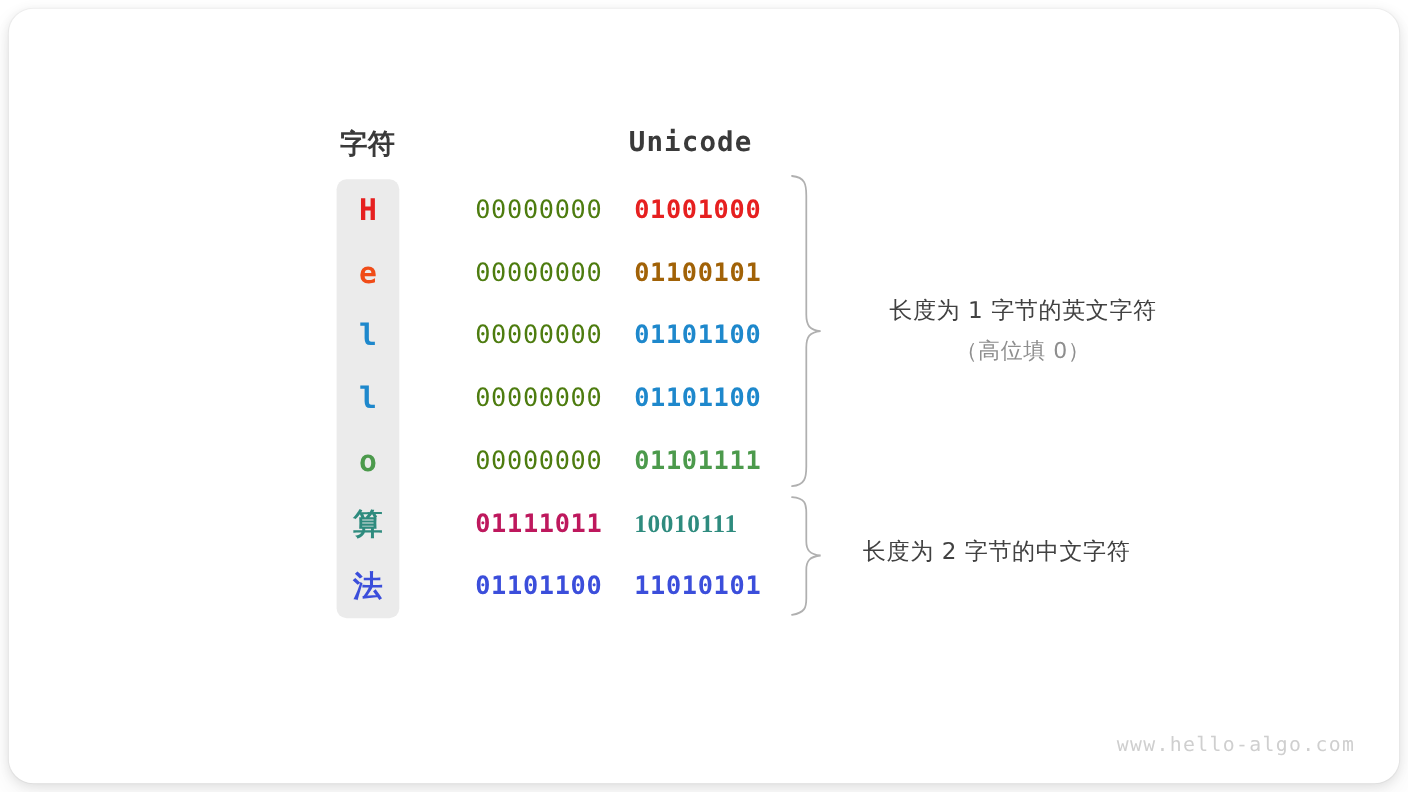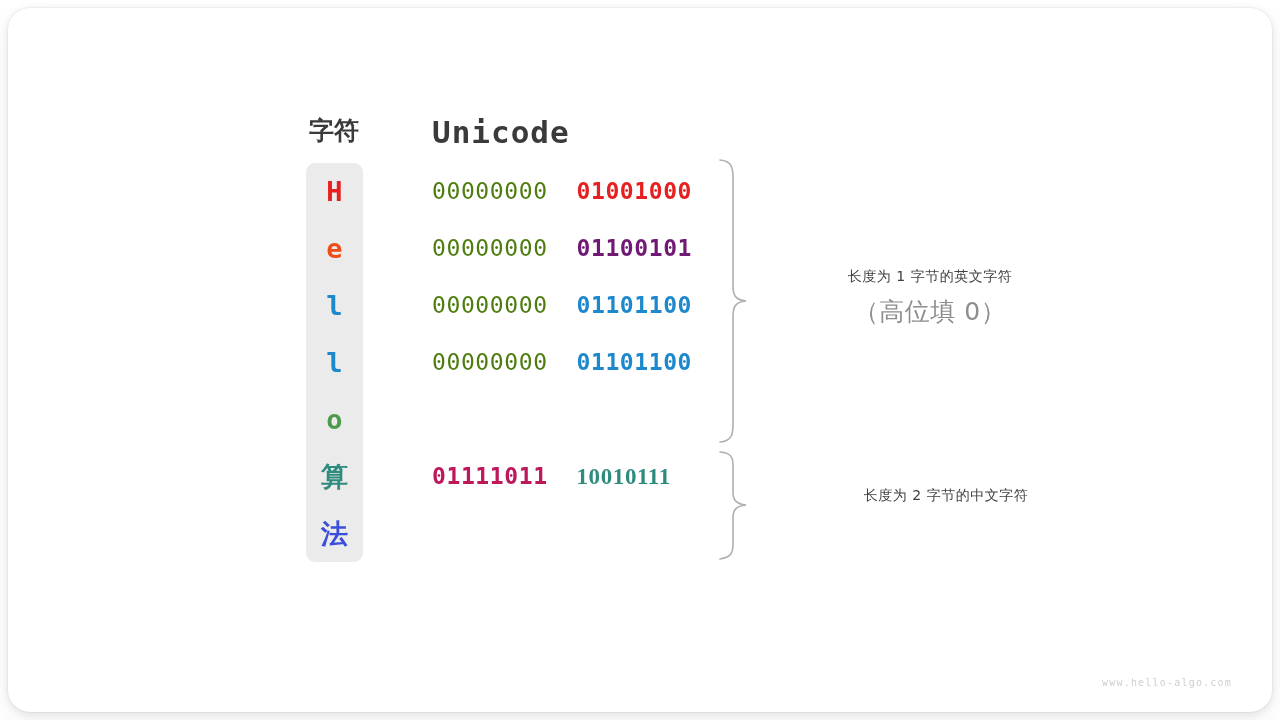--- a/index.html
+++ b/index.html
@@ -47,22 +47,22 @@
     top: 114px;
     width: 56px;
     text-align: center;
     font-size: 25px;
     font-family: Liberation Sans, sans-serif;
   }
   #header-unicode {
     left: 432px;
     top: 114px;
     width: 252px;
-    text-align: left;
-    font-size: 31px;
+    text-align: right;
+    font-size: 25px;
     letter-spacing: 1px;
     font-family: "DejaVu Sans Mono", "Liberation Mono", monospace;
   }
 
   
   #char-panel {
     position: absolute;
     left: 306px;
     top: 163px;
     width: 57px;
@@ -117,42 +117,42 @@
   }
 
   
   .annotation {
     position: absolute;
     text-align: center;
     white-space: nowrap;
   }
   .annotation .line1 {
     display: block;
-    font-size: 14px;
+    font-size: 21px;
     color: #414141;
     letter-spacing: 0.5px;
     font-family: "DejaVu Sans", "Liberation Sans", sans-serif;
   }
   .annotation .line2 {
     display: block;
     margin-top: 9px;
-    font-size: 25px;
+    font-size: 20px;
     color: #8e8e8e;
     letter-spacing: 0.5px;
     font-family: "DejaVu Sans", "Liberation Sans", sans-serif;
   }
   #annotation-1 { left: 760px; top: 268px; width: 340px; }
-  #annotation-2 { left: 776px; top: 487px; width: 340px; }
+  #annotation-2 { left: 736px; top: 487px; width: 340px; }
 
   
   #watermark {
     position: absolute;
     right: 48px;
     bottom: 32px;
-    font-size: 10px;
+    font-size: 18px;
     color: #cfcfcf;
     letter-spacing: 1.2px;
     font-family: "DejaVu Sans Mono", "Liberation Mono", monospace;
   }
 </style>
 </head>
 <body>
 
 <div id="canvas">
 
@@ -163,39 +163,41 @@
 
   <div id="char-panel"></div>
 
   <div id="rows-container">
       <div class="row" style="top: 163px;">
         <div class="char-cell" style="color: rgb(230, 32, 32);">H</div>
         <div class="bits-cell"><span class="bits-hi">00000000</span>  <span class="bits-lo" style="color: rgb(230, 32, 32);">01001000</span></div>
       </div>
       <div class="row" style="top: 220px;">
         <div class="char-cell" style="color: rgb(240, 76, 24);">e</div>
-        <div class="bits-cell"><span class="bits-hi">00000000</span>  <span class="bits-lo" style="color: #701a75;">01100101</span></div>
+        <div class="bits-cell"><span class="bits-hi">00000000</span>  <span class="bits-lo" style="color: #a16207;">01100101</span></div>
       </div>
       <div class="row" style="top: 277px;">
         <div class="char-cell" style="color: rgb(30, 136, 204);">l</div>
         <div class="bits-cell"><span class="bits-hi">00000000</span>  <span class="bits-lo" style="color: rgb(30, 136, 204);">01101100</span></div>
       </div>
       <div class="row" style="top: 334px;">
         <div class="char-cell" style="color: rgb(30, 136, 204);">l</div>
         <div class="bits-cell"><span class="bits-hi">00000000</span>  <span class="bits-lo" style="color: rgb(30, 136, 204);">01101100</span></div>
       </div>
       <div class="row" style="top: 391px;">
         <div class="char-cell" style="color: rgb(76, 154, 76);">o</div>
+        <div class="bits-cell"><span class="bits-hi">00000000</span>  <span class="bits-lo" style="color: rgb(76, 154, 76);">01101111</span></div>
       </div>
       <div class="row" style="top: 448px;">
         <div class="char-cell cjk" style="color: rgb(46, 139, 126);">算</div>
         <div class="bits-cell"><span class="bits-hi" style="color: #be185d; font-weight: bold;">01111011</span>  <span class="bits-lo" style="color: rgb(46, 139, 126); font-family: Liberation Serif, serif;">10010111</span></div>
       </div>
       <div class="row" style="top: 505px;">
         <div class="char-cell cjk" style="color: rgb(59, 78, 219);">法</div>
+        <div class="bits-cell"><span class="bits-hi" style="color: rgb(59, 78, 219); font-weight: bold;">01101100</span>  <span class="bits-lo" style="color: rgb(59, 78, 219);">11010101</span></div>
       </div>
     </div>
 
   <svg class="brace" id="brace-1" style="left:716px; top:158px;" width="32" height="286" viewBox="0 0 32 286">
     <path d="M 4 2
              C 16 3, 17 10, 17 20
              L 17 128
              C 17 138, 20 142, 30 143
              C 20 144, 17 148, 17 158
              L 17 266

